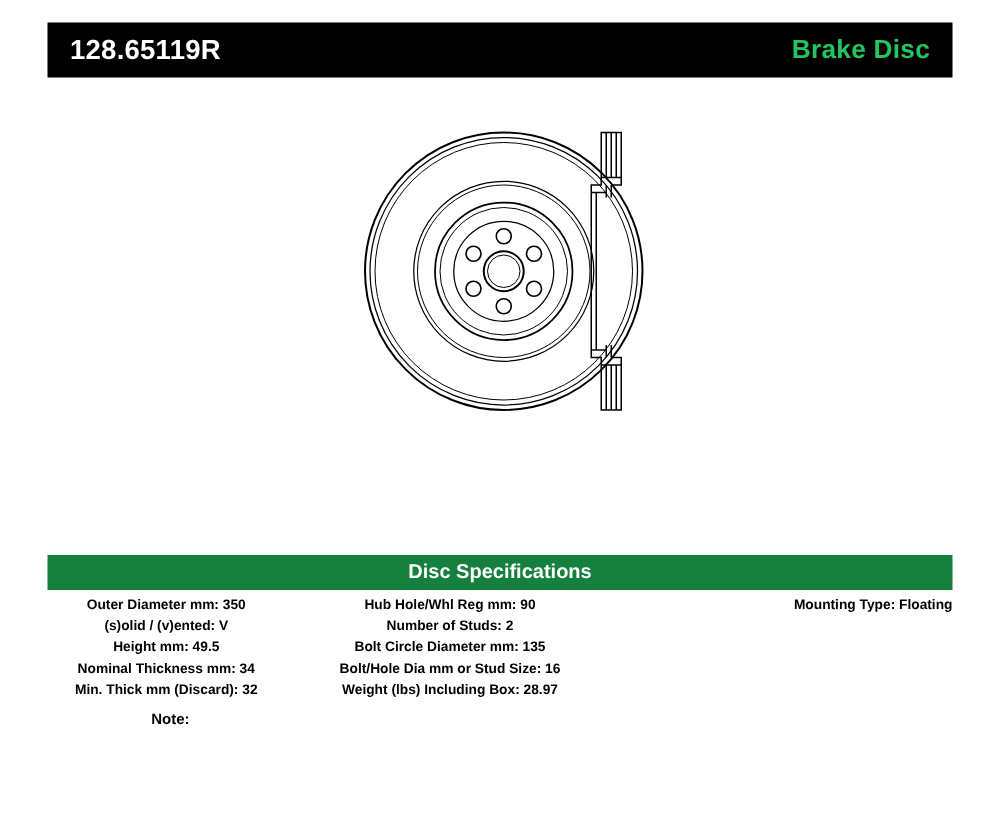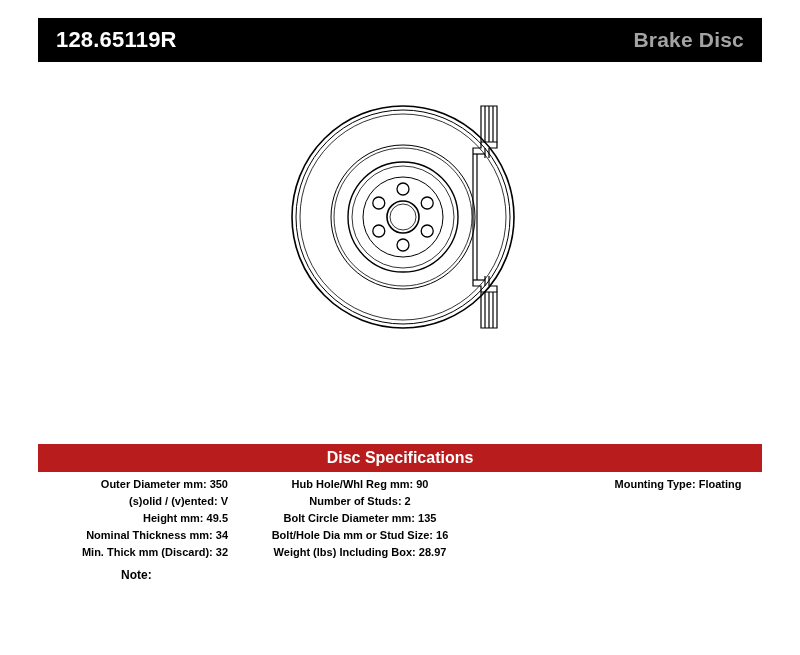--- a/index.html
+++ b/index.html
@@ -37,21 +37,21 @@
     padding: 0 18px;
     gap: 36px;
   }
   .header-part {
     color: #ffffff;
     font-size: 22px;
     font-weight: bold;
     letter-spacing: 0.2px;
   }
   .header-title {
-    color: #a3a3a3;
+    color: #22c55e;
     font-size: 21px;
     font-weight: bold;
     letter-spacing: 0.2px;
   }
 
   
   .drawing {
     position: absolute;
     left: 38px;
     top: 80px;
@@ -69,21 +69,21 @@
     top: 22px;
   }
 
   
   .spec-bar {
     position: absolute;
     left: 38px;
     top: 444px;
     width: 724px;
     height: 28px;
-    background: #b91c1c;
+    background: #15803d;
     display: flex;
     align-items: center;
     justify-content: center;
   }
   .spec-bar-title {
     color: #ffffff;
     font-size: 16px;
     font-weight: bold;
   }
 
@@ -93,31 +93,31 @@
     top: 476px;
     width: 724px;
     display: flex;
     align-items: flex-start;
   }
   .col {
     box-sizing: border-box;
   }
   .col-left {
     width: 196px;
-    text-align: right;
+    text-align: center;
     padding-right: 6px;
   }
   .col-mid {
     width: 260px;
     text-align: center;
     padding-right: 8px;
   }
   .col-right {
     width: 268px;
-    text-align: center;
+    text-align: right;
     padding-left: 100px;
   }
   .spec-line {
     font-size: 11px;
     font-weight: bold;
     line-height: 17px;
     white-space: nowrap;
   }
 
   .note {

